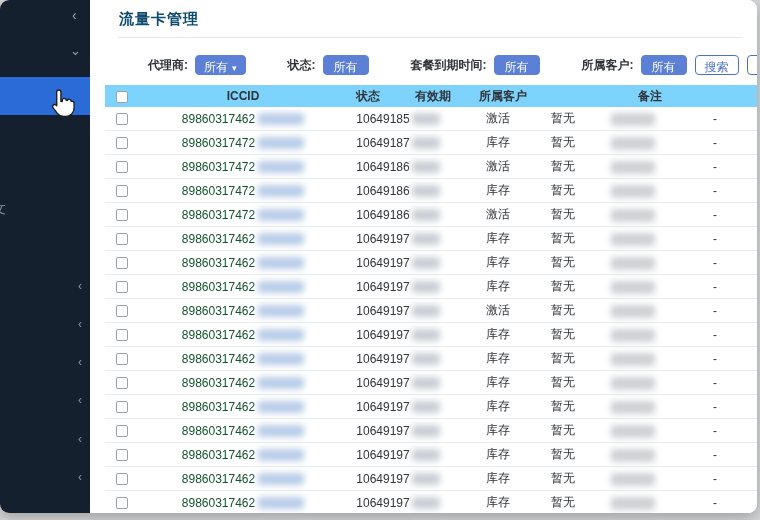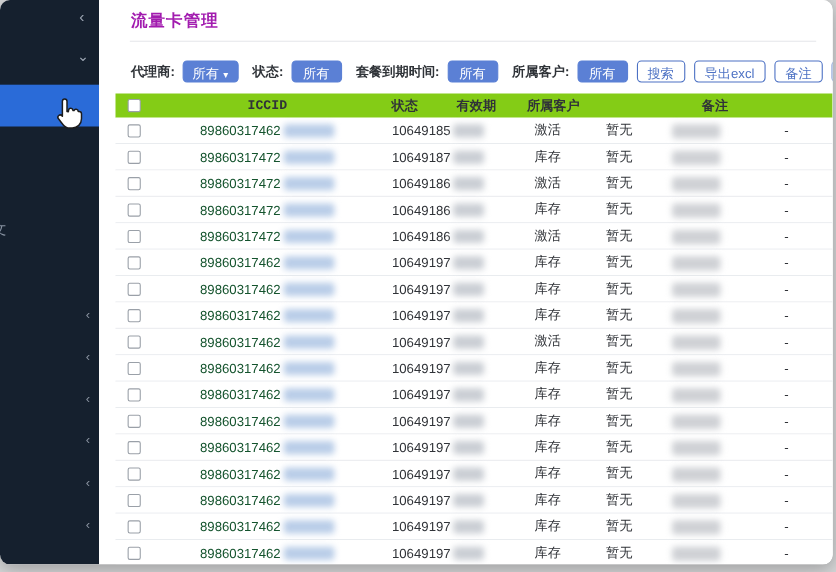--- a/index.html
+++ b/index.html
@@ -24,35 +24,35 @@
   .side-chevrons span { position:absolute; left:74px; width:12px; text-align:center; color:#8b94a2; font-size:12px; line-height:12px; cursor:pointer;}
   .side-chevrons span:nth-child(1){top:280px}
   .side-chevrons span:nth-child(2){top:318px}
   .side-chevrons span:nth-child(3){top:356px}
   .side-chevrons span:nth-child(4){top:394px}
   .side-chevrons span:nth-child(5){top:433px}
   .side-chevrons span:nth-child(6){top:471px}
   .cursor { position:absolute; left:48px; top:88px; width:30px; height:32px; z-index:5; }
   
   .main { flex:1; background:#fff; overflow:hidden; }
-  .page-title { padding:10px 1px 0 29px; font-size:15px; font-weight:bold; color:#a21caf; letter-spacing:1px;}
+  .page-title { padding:10px 1px 0 29px; font-size:15px; font-weight:bold; color:#0c4a6e; letter-spacing:1px;}
   .title-divider { margin:8px 15px 0 28px; border-bottom:1px solid #e6e8eb; }
   .filter-bar { margin:15px 15px 0 29px; display:flex; align-items:center; height:24px; }
-  .filter-label { font-size:12px; font-weight:bold; color:#2f3338; margin-right:7px; white-space:nowrap;}
+  .filter-label { font-size:12px; font-weight:bold; color:#2f3338; margin-right:7px; white-space:nowrap;margin-left:29px;}
   .btn { height:20px; line-height:22px; font-size:12px; border-radius:4px; cursor:pointer; white-space:nowrap; }
   .btn-primary { background:#5b80d5; color:#fff; border:1px solid #5b80d5; padding:0 10px; line-height:23px;}
   .btn-select { padding:0 8px; }
   .btn-select .caret { font-size:9px; margin-left:4px; }
   .btn-wide { width:84px; text-align:left; }
   .btn-outline { background:#fff; color:#4c71c4; border:1px solid #4c71c4; padding:0 9px; margin-left:8px; }
   .gap { width:13px; flex:0 0 13px; }
   
   .table { margin:8px 0 0 15px; font-size:12px; color:#303338; }
   .trow { display:flex; align-items:center; height:24px; border-bottom:1px solid #e9ecef; background:#fff; }
-  .thead { height:22px; background:#84cc16; border-bottom:none; font-weight:bold;font-family:Liberation Mono, monospace; }
+  .thead { height:22px; background:#7dd3fc; border-bottom:none; font-weight:bold; }
   .c-cb   { flex:0 0 48px;  padding-left:11px; }
   .c-icc  { flex:0 0 180px; text-align:center; }
   .c-msi  { flex:0 0 130px; text-align:center; }
   .c-sta  { flex:0 0 70px;  text-align:center; }
   .c-val  { flex:0 0 60px;  text-align:center; }
   .c-cus  { flex:0 0 80px;  text-align:center; }
   .c-rem  { flex:1;         text-align:center; }
   .cb { display:inline-block; width:12px; height:12px; border:1px solid #9aa0a8; border-radius:2px; background:#fff; cursor:pointer; vertical-align:middle;}
   .link { color:#14532d; cursor:pointer;text-align:right; }
   .blur { display:inline-block; vertical-align:middle; border-radius:3px; }

